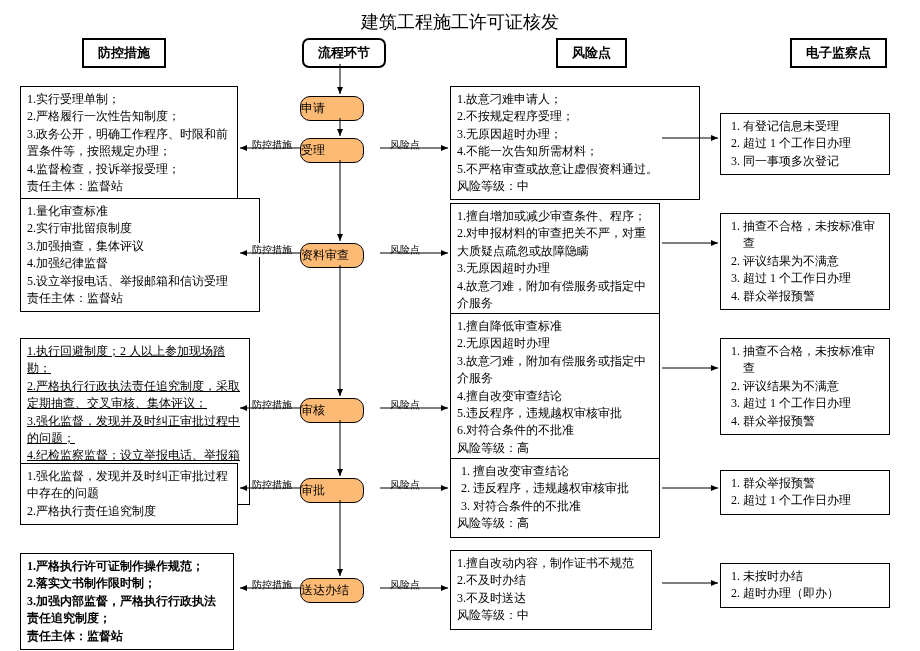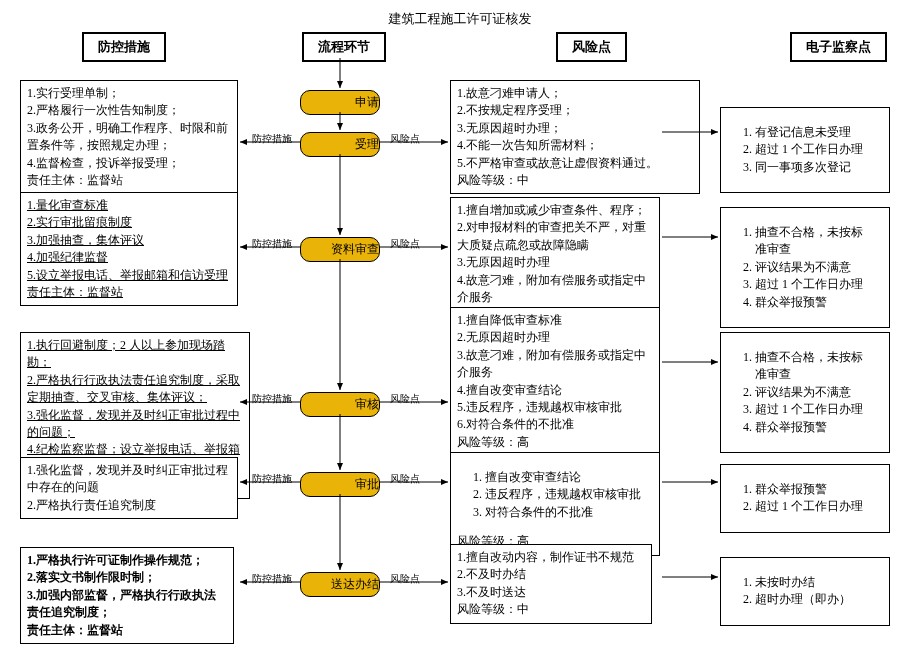--- a/index.html
+++ b/index.html
@@ -7,21 +7,21 @@
     font-family: "SimSun", "宋体", serif;
     font-size: 11px;
     margin: 0;
     padding: 10px 20px;
     background: #fff;
     color: #000;
     width: 920px;
   }
   .title {
     text-align: center;
-    font-size: 13px;
+    font-size: 18px;
     margin-bottom: 4px;
   }
   .diagram {
     position: relative;
     width: 880px;
     height: 610px;
   }
   .col-header {
     position: absolute;
     border: 2px solid #000;
@@ -29,35 +29,35 @@
     font-weight: bold;
     font-size: 13px;
     background: #fff;
     text-align: center;
   }
   .flow-node {
     position: absolute;
     border: 1px solid #000;
     border-radius: 10px;
     padding: 3px 0;
-    width: 80px;
-    text-align: right;
-    background: #eab308;
+    width: 64px;
+    text-align: left;
+    background: #fdba74;
     font-size: 12px;
     left: 280px;
   }
   .info-box {
     position: absolute;
     border: 1px solid #000;
     padding: 4px 6px;
     background: #fff;
     font-size: 12px;
     line-height: 1.45;
   }
-  .info-box ol { margin:12px; padding-left: 16px; }
+  .info-box ol { margin:0; padding-left: 16px; }
   .info-box .line { white-space: normal; }
   .arrow-label {
     position: absolute;
     font-size: 10px;
     background: #fff;
   }
   svg.arrows {
     position: absolute;
     top: 0; left: 0;
     width: 880px; height: 610px;
@@ -65,39 +65,39 @@
   }
 </style>
 </head>
 <body>
 
 <div class="title">建筑工程施工许可证核发</div>
 
 <div class="diagram">
 
   <div class="col-header" style="left:62px; top:0;">防控措施</div>
-  <div class="col-header" style="left:282px; top:0;">流程环节</div>
+  <div class="col-header" style="left:282px; top:0;border-radius:7px;">流程环节</div>
   <div class="col-header" style="left:536px; top:0;">风险点</div>
   <div class="col-header" style="left:770px; top:0;">电子监察点</div>
 
   <div class="flow-node" style="top:58px;">申请</div>
   <div class="flow-node" style="top:100px;">受理</div>
   <div class="flow-node" style="top:205px;">资料审查</div>
   <div class="flow-node" style="top:360px;">审核</div>
   <div class="flow-node" style="top:440px;">审批</div>
   <div class="flow-node" style="top:540px;">送达办结</div>
 
   <div class="info-box" style="left:0; top:48px; width:218px;">
       <div class="line">1.实行受理单制；</div>
       <div class="line">2.严格履行一次性告知制度；</div>
       <div class="line">3.政务公开，明确工作程序、时限和前置条件等，按照规定办理；</div>
       <div class="line">4.监督检查，投诉举报受理；</div>
       <div class="line">责任主体：监督站</div>
     </div>
-  <div class="info-box" style="left:0; top:160px; width:218px;text-decoration:underline;">
+  <div class="info-box" style="left:0; top:160px; width:240px;">
       <div class="line">1.量化审查标准</div>
       <div class="line">2.实行审批留痕制度</div>
       <div class="line">3.加强抽查，集体评议</div>
       <div class="line">4.加强纪律监督</div>
       <div class="line">5.设立举报电话、举报邮箱和信访受理</div>
       <div class="line">责任主体：监督站</div>
     </div>
   <div class="info-box" style="left:0; top:300px; width:230px;text-decoration:underline;">
       <div class="line">1.执行回避制度；2 人以上参加现场踏勘；</div>
       <div class="line">2.严格执行行政执法责任追究制度，采取定期抽查、交叉审核、集体评议；</div>

